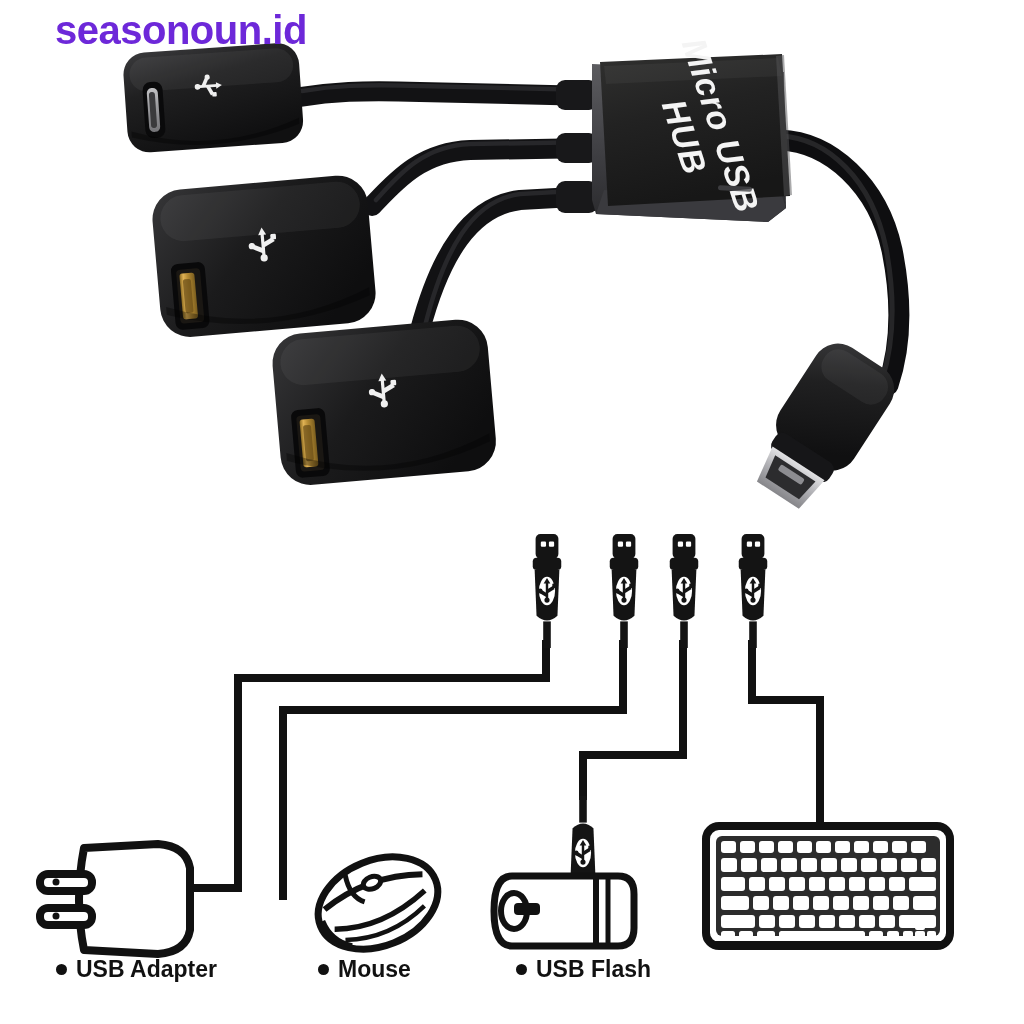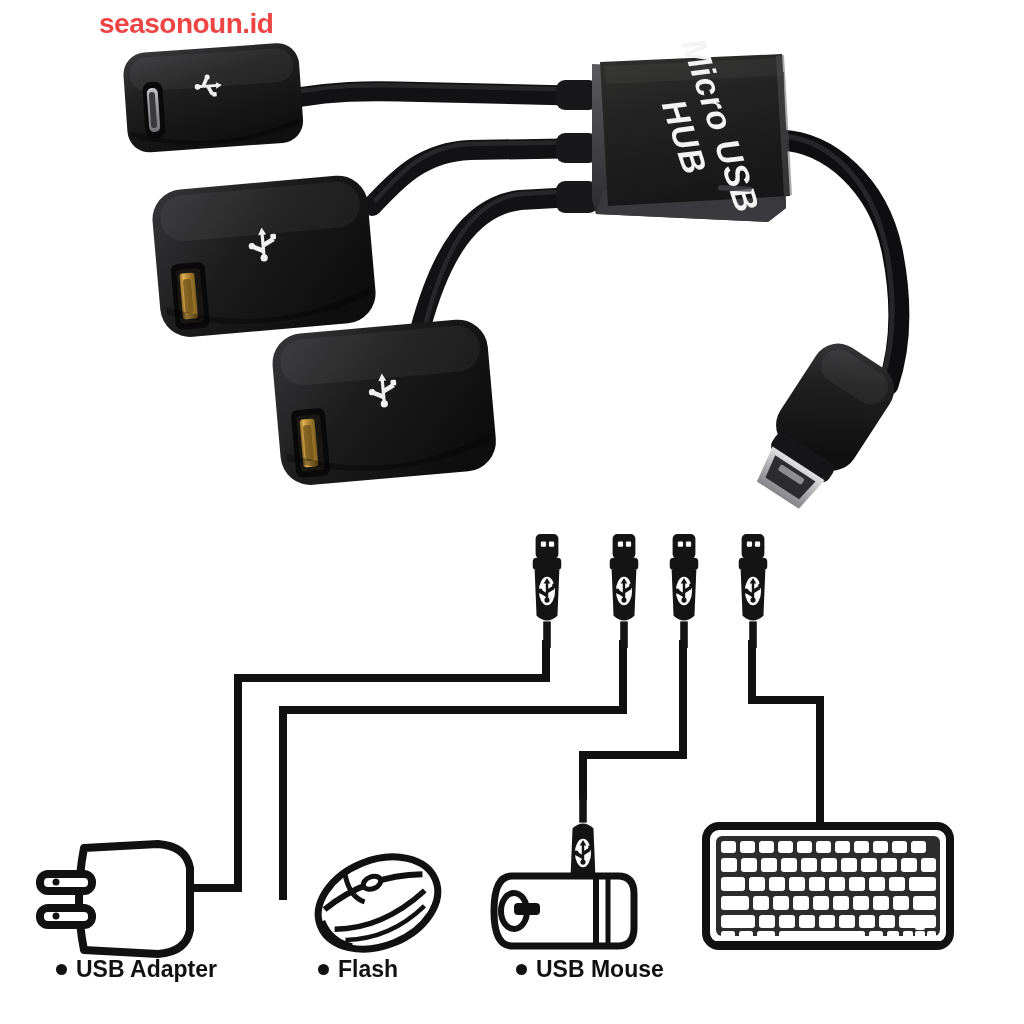--- a/index.html
+++ b/index.html
@@ -21,28 +21,27 @@
     width: 1024px;
     height: 1024px;
     background: #ffffff;
   }
 
   
   #watermark {
     position: absolute;
     left: 55px;
     top: 8px;
-    font-size: 28px;
+    font-size: 40px;
     font-weight: bold;
-    color: #ef4444;
+    color: #6d28d9;
     letter-spacing: -0.5px;
     font-family: "Liberation Sans", sans-serif;
     z-index: 40;
     white-space: nowrap;
-    margin-left: 44px;
   }
 
   
   #photo-svg, #diagram-svg {
     position: absolute;
     left: 0;
     top: 0;
     width: 1024px;
     height: 1024px;
   }
@@ -434,21 +433,21 @@
 
   <div id="watermark">seasonoun.id</div>
 
   <div id="caption-row">
     <div class="caption" id="cap-0">
       <span class="dot"></span>
       <span>USB Adapter</span>
     </div>
     <div class="caption" id="cap-1">
       <span class="dot"></span>
-      <span>Flash</span>
+      <span>Mouse</span>
     </div>
     <div class="caption" id="cap-2">
       <span class="dot"></span>
-      <span>USB Mouse</span>
+      <span>USB Flash</span>
     </div>
   </div>
 
 </div>
 
 </body></html>

